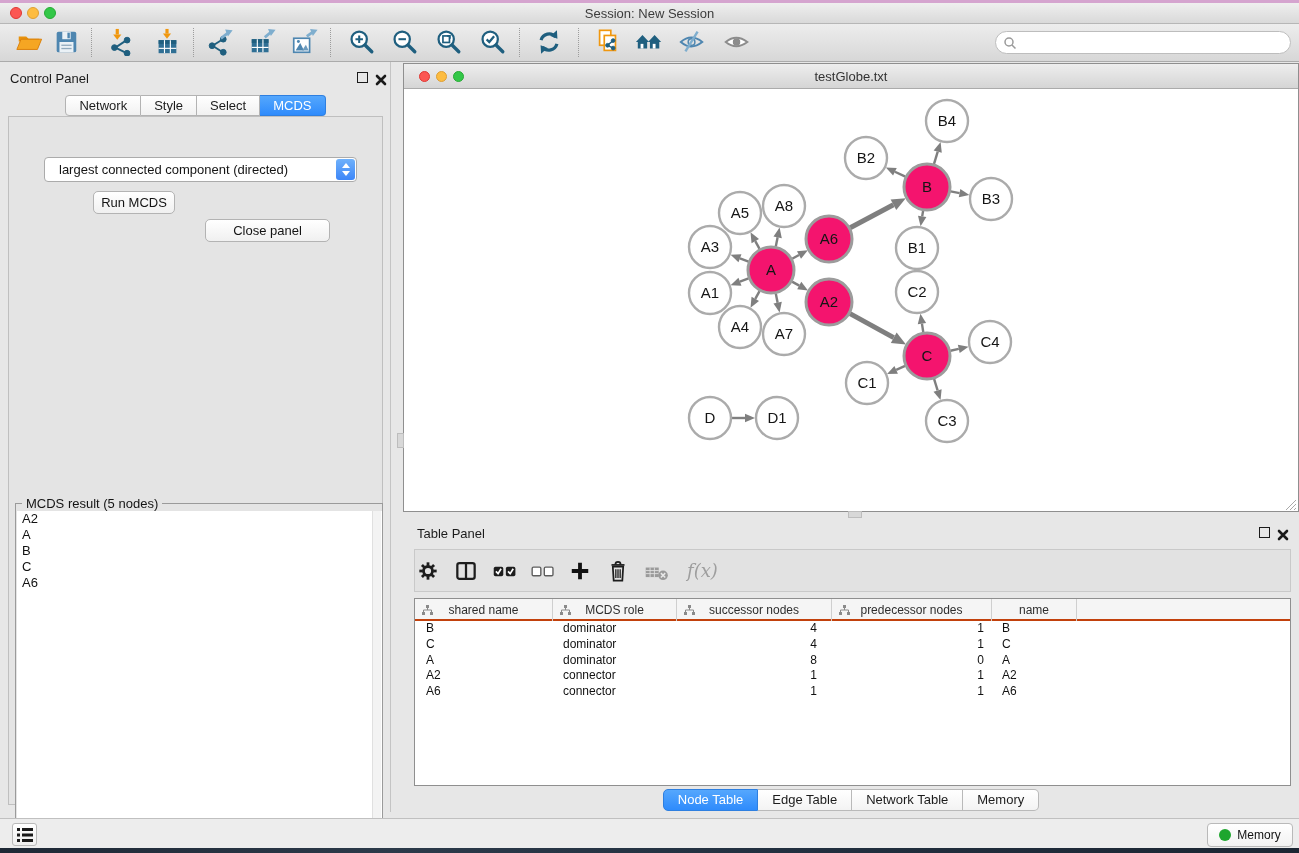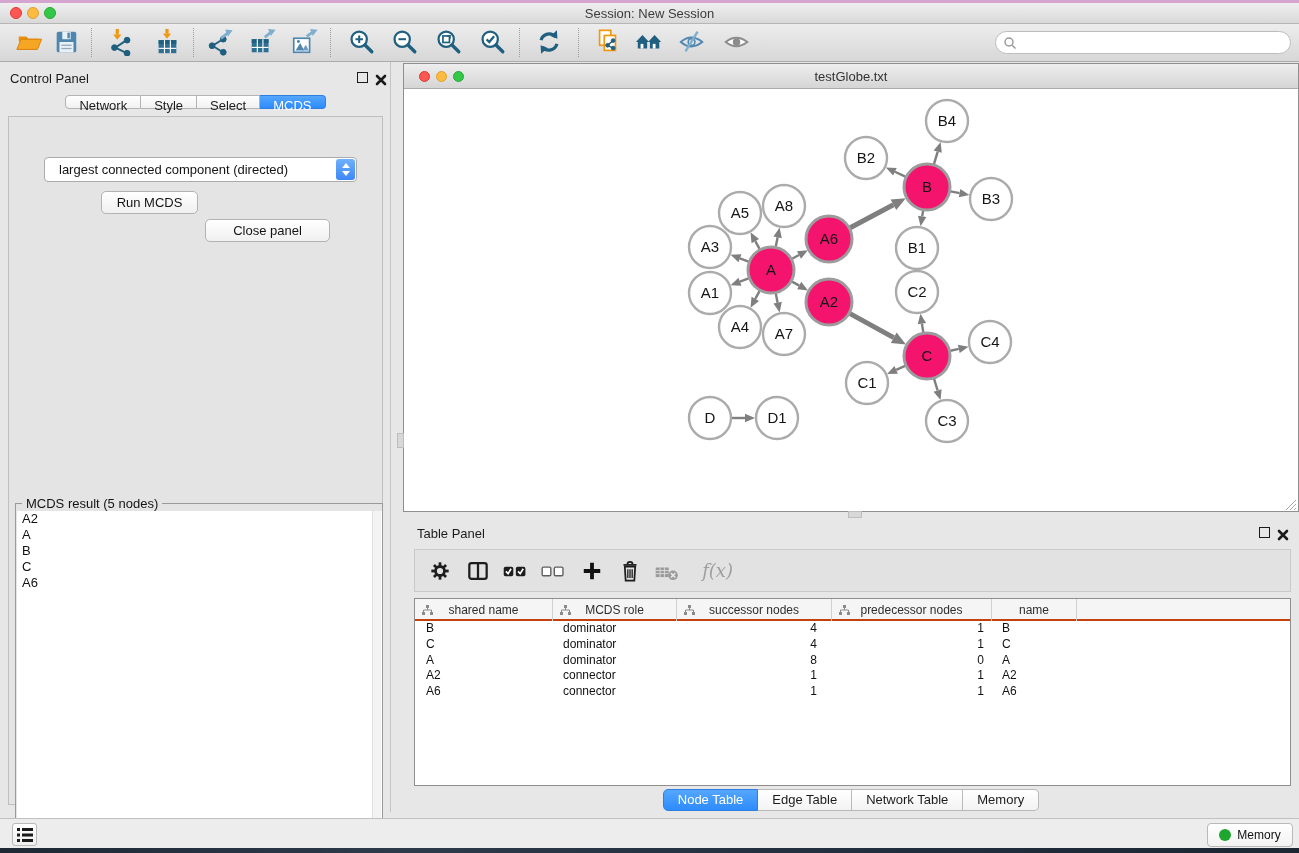--- a/index.html
+++ b/index.html
@@ -25,37 +25,37 @@
   .searchbox { left:995px; top:7px; width:296px; height:23px; background:#fff;
     border:1px solid #BDBDBD; border-radius:12px; display:flex; align-items:center; padding-left:7px; }
   .searchbox input { border:none; outline:none; background:transparent; font-size:12px; width:250px; margin-left:4px; font-family:"Liberation Sans",sans-serif; }
 
   
   .control-panel { left:0; top:62px; width:391px; height:750px; background:#E7E7E7; border-right:1px solid #C4C4C4; }
   .cp-title { left:10px; top:9px; font-size:13px; color:#1C1C1C; }
   .win-ctrl { top:10px; width:12px; height:12px; }
   .float-box { border:1.6px solid #1B1B1B; width:11px; height:11px; background:transparent; }
   .cp-tabs { left:0; top:33px; width:391px; display:flex; justify-content:center; }
-  .cp-tab { height:14px; line-height:19px; font-size:13px; color:#1C1C1C; padding:0 13px;
+  .cp-tab { height:21px; line-height:19px; font-size:13px; color:#1C1C1C; padding:0 13px;
     background:linear-gradient(#FFFFFF,#F1F1F1); border:1px solid #B3B3B3; border-left:none; }
   .cp-tab:first-child { border-left:1px solid #B3B3B3; border-radius:4px 0 0 4px; }
   .cp-tab:last-child  { border-radius:0 4px 4px 0; }
   .cp-tab.selected { background:linear-gradient(#55A7FD,#2E8BFC); color:#fff; border-color:#2E7FE0; }
   .cp-content { left:8px; top:54px; width:375px; height:689px; background:#E4E4E4; border:1px solid #BFBFBF; }
   .opt-label { left:0; top:16px; width:100%; text-align:center; font-size:13px; color:#161616; }
   .dropdown { left:35px; top:40px; width:313px; height:25px; background:#fff; border:1px solid #ABABAB;
     border-radius:4px; display:flex; align-items:center; }
   .dropdown .dd-text { font-size:13px; color:#141414; padding-left:14px; flex:1; white-space:nowrap; }
   .dd-stepper { width:19px; height:21px; margin-right:1px; border-radius:3px;
     background:linear-gradient(#6FB1FB,#3D86F8); display:flex; flex-direction:column; align-items:center; justify-content:center; gap:3px; }
   .tri-up { width:0; height:0; border-left:4px solid transparent; border-right:4px solid transparent; border-bottom:5px solid #fff; }
   .tri-dn { width:0; height:0; border-left:4px solid transparent; border-right:4px solid transparent; border-top:5px solid #fff; }
   .cp-btn { top:74px; height:23px; background:linear-gradient(#FFFFFF,#F0F0F0); border:1px solid #B3B3B3;
     border-radius:5px; font-size:13px; color:#141414; text-align:center; line-height:21px; }
-  .run-btn { left:92px; width:97px; }
+  .run-btn { left:84px; width:82px; }
   .closep-btn { left:196px; width:125px;margin-top:28px; }
   .result-group { left:6px; top:386px; width:368px; height:346px; border:1px solid #9A9A9A; background:#E4E4E4; }
   .result-title { left:6px; top:-8px; background:#E4E4E4; padding:0 4px; font-size:13px; color:#141414; }
   .result-list { left:1px; top:7px; width:365px; height:337px; background:#fff; overflow:hidden; }
   .result-item { font-size:13px; color:#111; line-height:16px; padding-left:5px; }
   .result-scroll { right:1px; top:7px; width:9px; height:337px; background:#F3F3F3; border-left:1px solid #E0E0E0; }
 
   
   .net-window { left:403px; top:63px; width:896px; height:449px; border:1px solid #8F8F8F; background:#fff; }
   .net-titlebar { left:0; top:0; width:100%; height:25px; background:linear-gradient(#EEEEEE,#D5D5D5); border-bottom:1px solid #ABABAB; }
@@ -66,21 +66,21 @@
   .ntl.grn { left:49px; background:#33C748; border:1px solid #27AA35; }
   .net-canvas { left:0; top:25px; width:716px; height:422px; background:#fff; }
   .grip { right:1px; bottom:1px; width:13px; height:13px; }
   .side-handle { left:-7px; top:369px; width:7px; height:15px; background:#D8D8D8; border:1px solid #BDBDBD; }
   .bottom-handle { left:444px; bottom:-7px; width:14px; height:7px; background:#D8D8D8; border:1px solid #BDBDBD; }
 
   
   .table-panel { left:403px; top:519px; width:896px; height:293px; background:#E7E7E7; }
   .tp-title { left:14px; top:7px; font-size:13px; color:#1C1C1C; }
   .tp-toolbar { left:11px; top:30px; width:877px; height:43px; background:#E2E2E2; border:1px solid #C9C9C9; display:flex; align-items:center; }
-  .tp-btn { width:38px; height:36px; display:flex; align-items:center; justify-content:flex-end; }
+  .tp-btn { width:38px; height:36px; display:flex; align-items:center; justify-content:flex-start; }
   .fx-label { font-family:"DejaVu Serif", serif; font-style:italic; font-size:18px; color:#9E9E9E; padding-left:6px; }
   .ntable { left:11px; top:79px; width:877px; height:188px; background:#fff; border:1px solid #8F8F8F; }
   .thead { left:0; top:0; width:875px; height:22px; background:#F5F5F5; border-bottom:2px solid #c2410c; display:flex; }
   .th { position:relative; height:22px; border-right:1px solid #CFCFCF; display:flex; align-items:center; justify-content:center; font-size:12px; color:#2E2E2E; }
   .th .shared-ic { position:absolute; left:7px; top:6px; }
   .th-fill { flex:1; border-right:none; }
   .tbody { left:0; top:22px; width:875px; }
   .tr { display:flex; height:15.8px; }
   .td { font-size:12px; color:#111; line-height:15.8px; white-space:nowrap; overflow:hidden; }
   .c0 { width:138px; padding-left:11px; }

